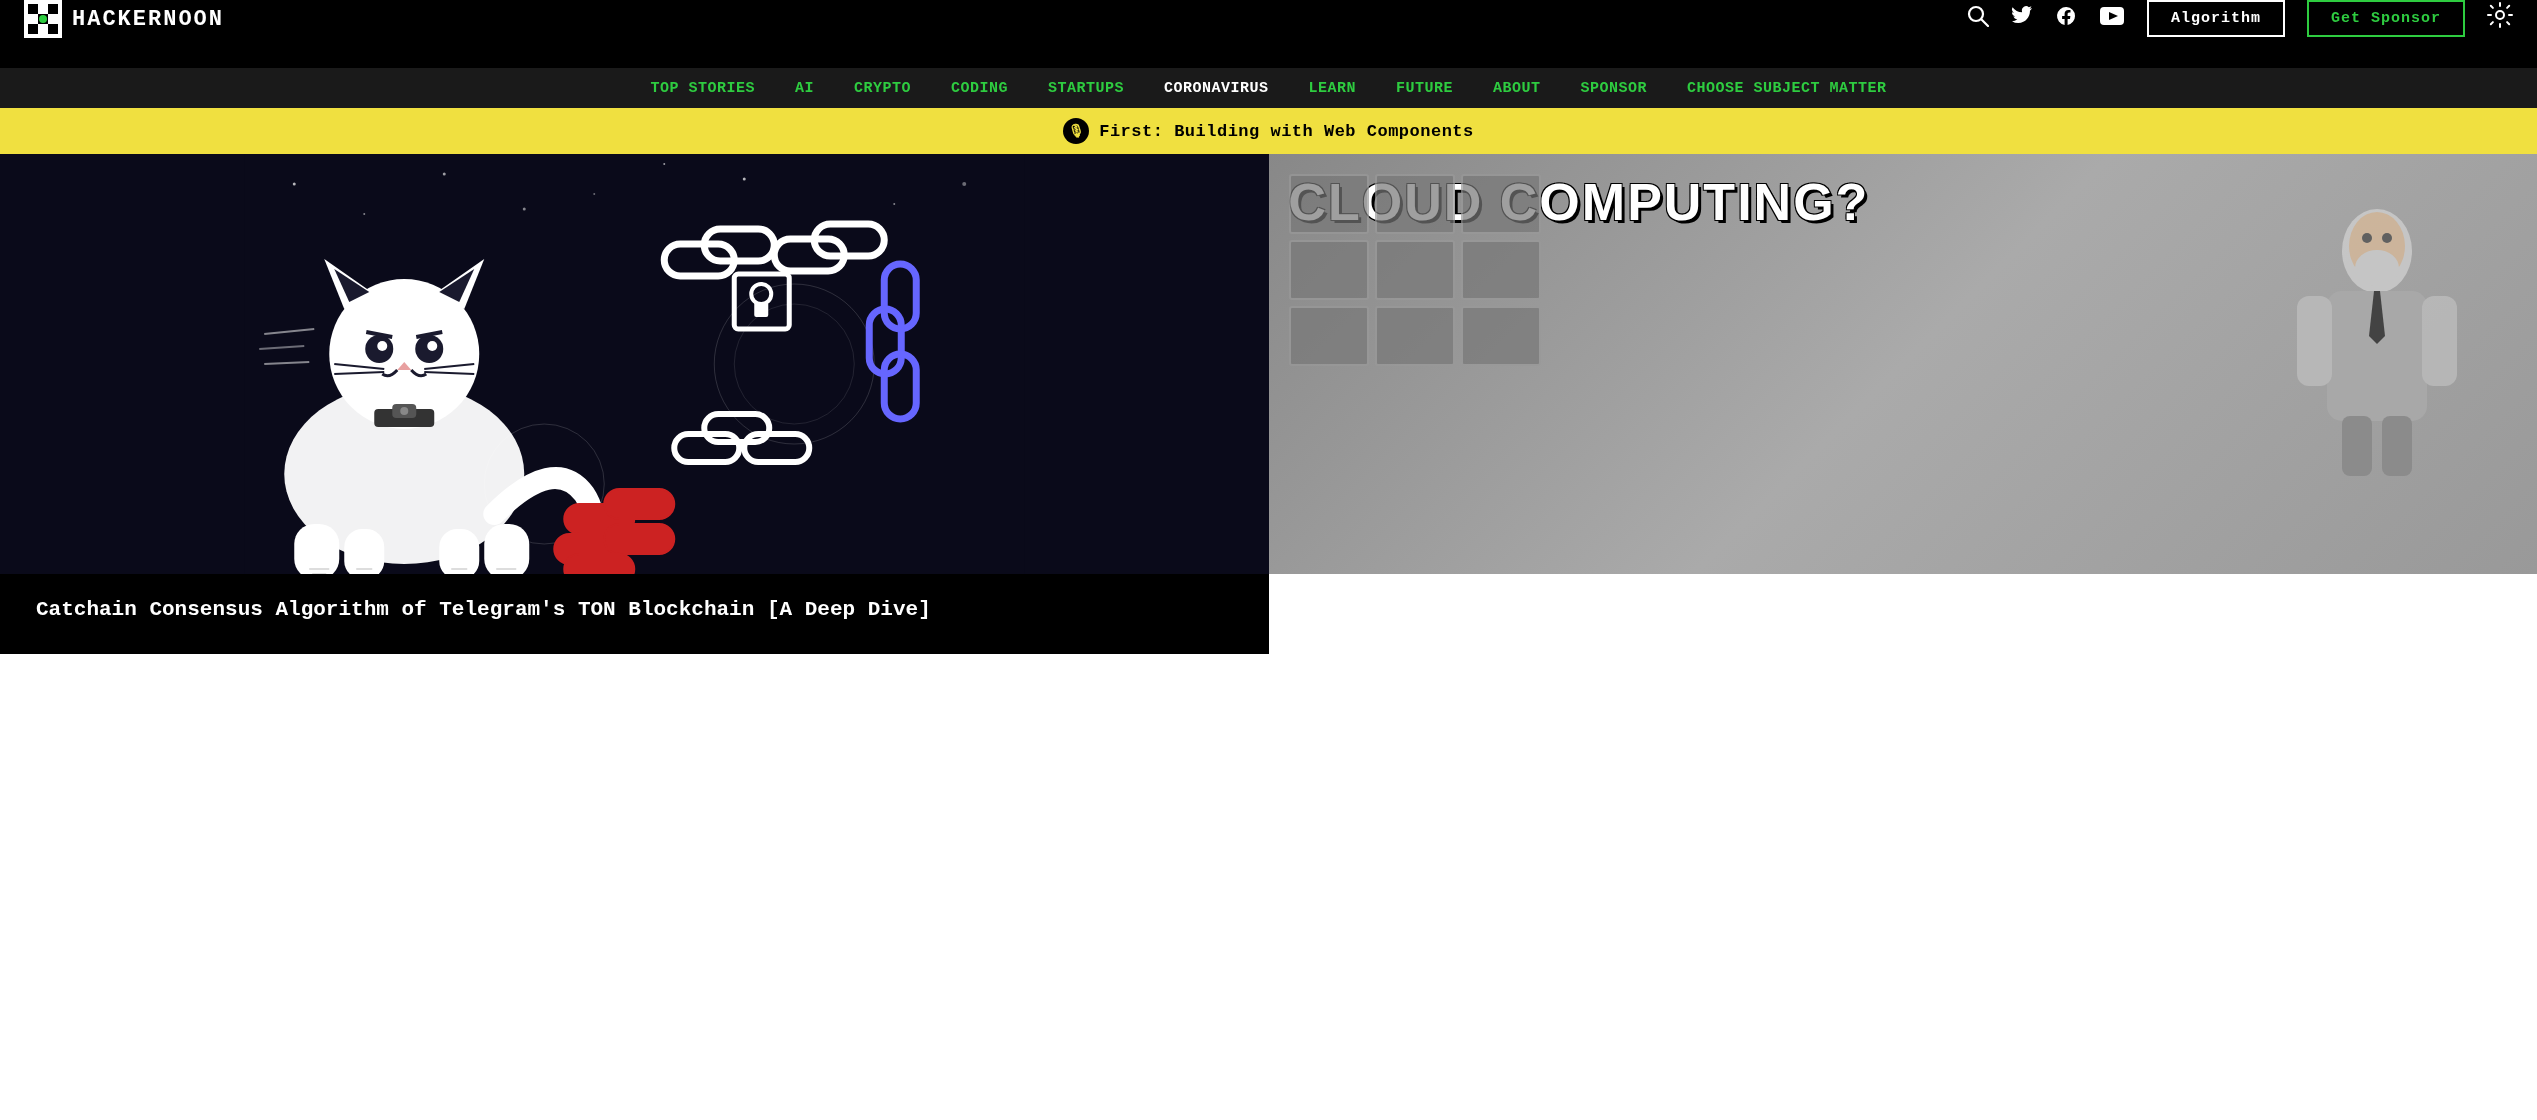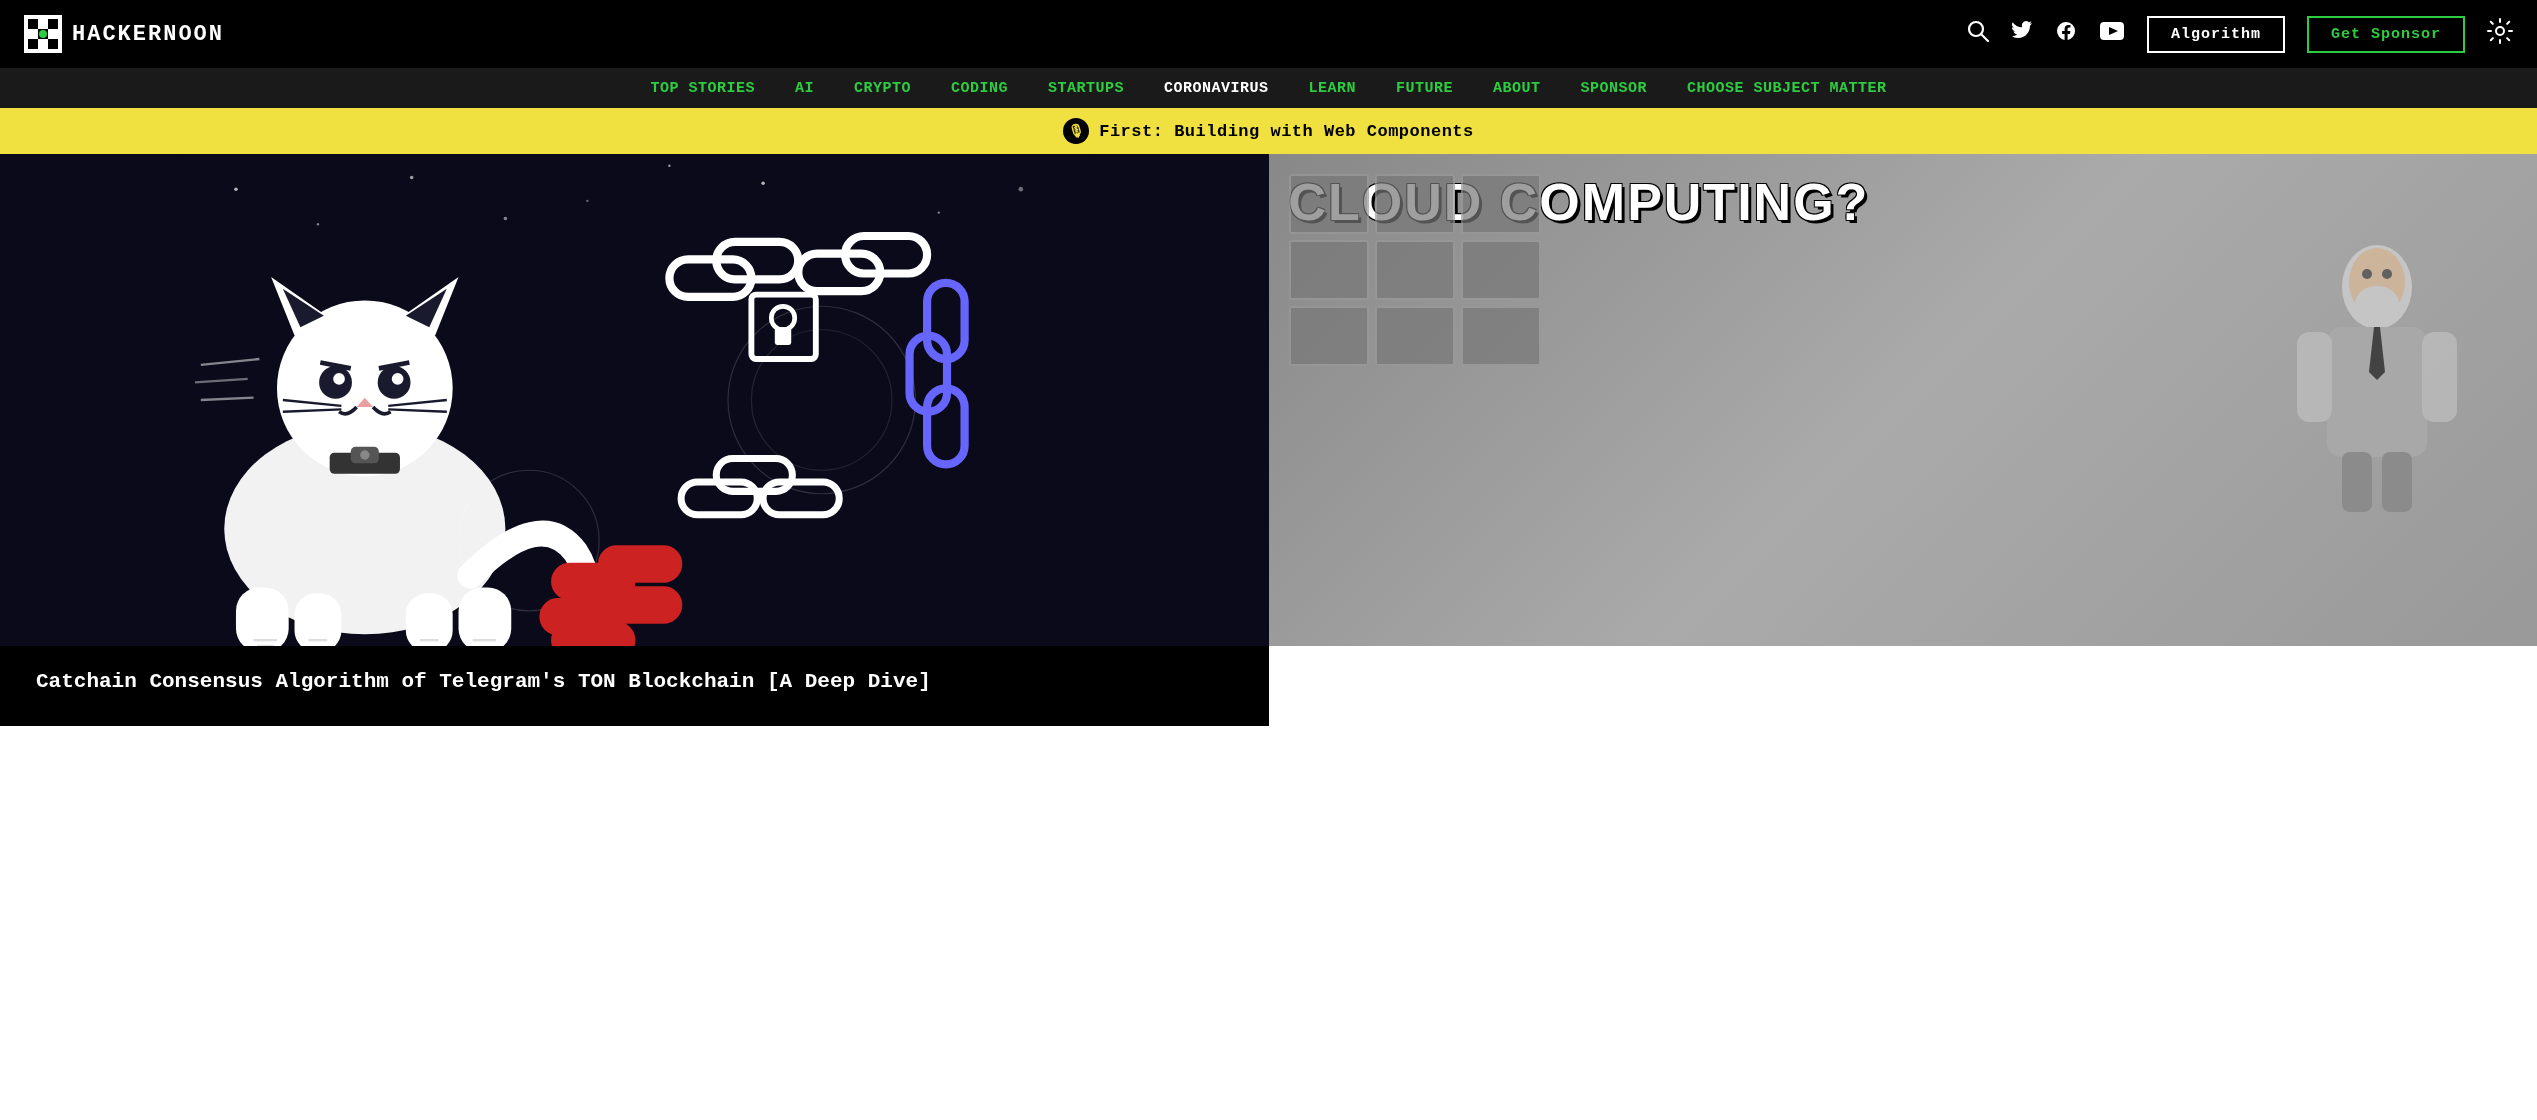--- a/index.html
+++ b/index.html
@@ -2,23 +2,23 @@
 <html><head>
   <meta charset="utf-8">
   <style>
     * { margin: 0; padding: 0; box-sizing: border-box; }
     body { font-family: 'Courier New', Courier, monospace; background: #fff; }
 
     
     .header {
       background: #000;
       display: flex;
-      align-items: center;
+      align-items: flex-start;
       justify-content: space-between;
-      padding: 8px 24px;
+      padding: 0 24px;
       height: 68px;
     }
     .logo-area {
       display: flex;
       align-items: center;
       gap: 10px;
       cursor: pointer;
     }
     .logo-icon {
       width: 38px;
@@ -133,21 +133,21 @@
     }
 
     .article {
       position: relative;
       cursor: pointer;
       overflow: hidden;
     }
 
     .article-image {
       width: 100%;
-      height: 492px;
+      height: 420px;
       display: flex;
       align-items: center;
       justify-content: center;
       overflow: hidden;
     }
 
     
     .article-1 .article-image {
       background: #0a0a1a;
     }

